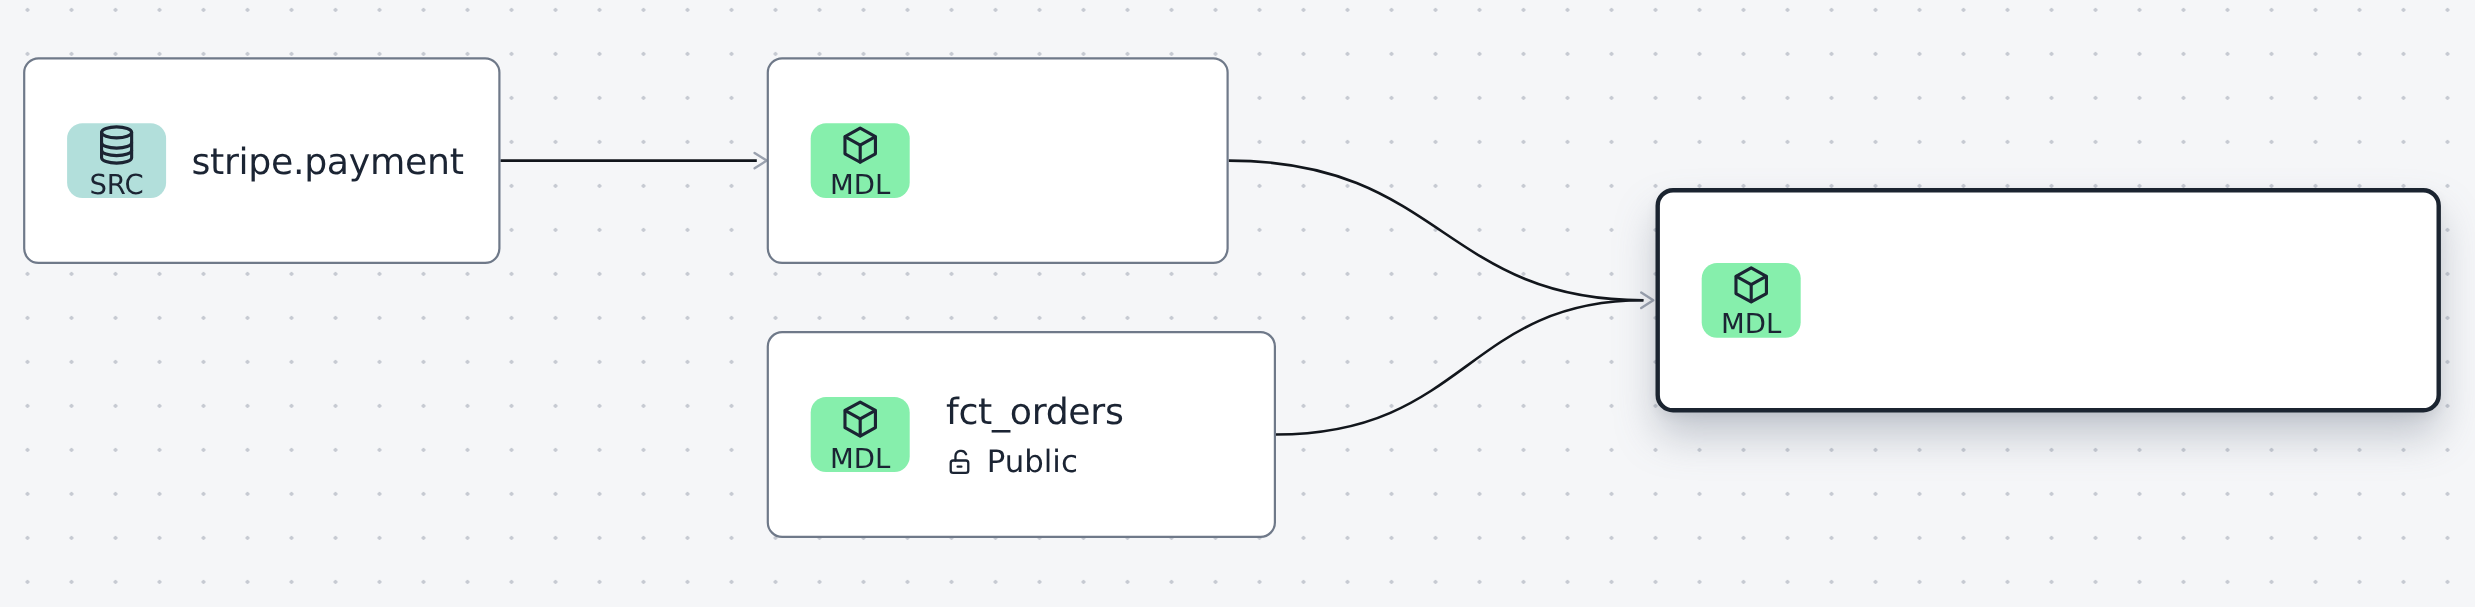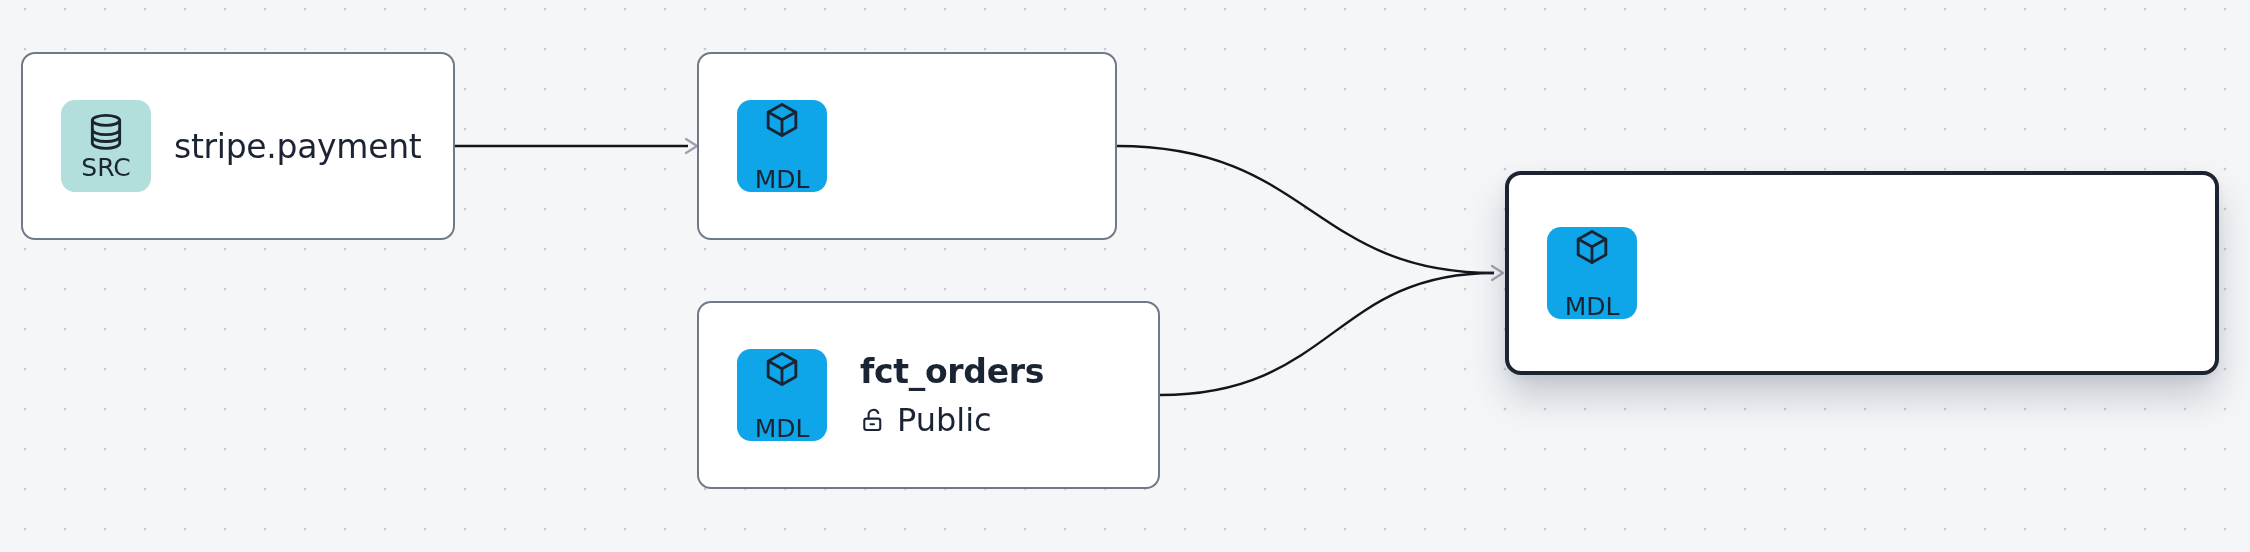--- a/index.html
+++ b/index.html
@@ -27,35 +27,35 @@
     align-items:center;
     padding-left:38px;
     cursor:pointer;
   }
   .node--selected{
     border:4px solid #1b2430;
     border-radius:16px;
     box-shadow:0 22px 38px -2px rgba(108,118,138,0.38), 0 4px 10px rgba(0,0,0,0.06);
   }
   .badge{
-    width:90px;height:92px;
+    width:90px;height:68px;
     border-radius:14px;
     flex:0 0 auto;
     display:flex;flex-direction:column;
     align-items:center;justify-content:center;
     gap:1px;
   }
   .badge--src{background:#b2dfdb;}
-  .badge--mdl{background:#0ea5e9;justify-content:space-between;}
+  .badge--mdl{background:#86efac;justify-content:space-between;}
   .badge svg{display:block;}
   .badge-label{font-size:25px;line-height:1;margin-top:2px;color:#1b2433;}
   .node-label{font-size:33px;letter-spacing:-0.3px;margin-left:23px;white-space:nowrap;}
   .label-block{margin-left:33px;display:flex;flex-direction:column;}
-  .label-block .node-label{margin-left:0;font-weight:bold;}
-  .access-row{display:flex;align-items:center;gap:10px;margin-top:10px;font-size:32px;}
+  .label-block .node-label{margin-left:0;}
+  .access-row{display:flex;align-items:center;gap:10px;margin-top:10px;font-size:28px;}
   .icon-stroke{stroke:#1b2433;fill:none;stroke-linecap:round;stroke-linejoin:round;}
 </style>
 </head>
 <body>
 
 <div class="canvas">
 
   <svg class="edge-layer" viewBox="0 0 2250 552" xmlns="http://www.w3.org/2000/svg">
     <path class="edge" d="M455 146 L688 146"></path>
     <path class="edge" d="M1117 146 C1311 146 1311 273 1494 273"></path>

